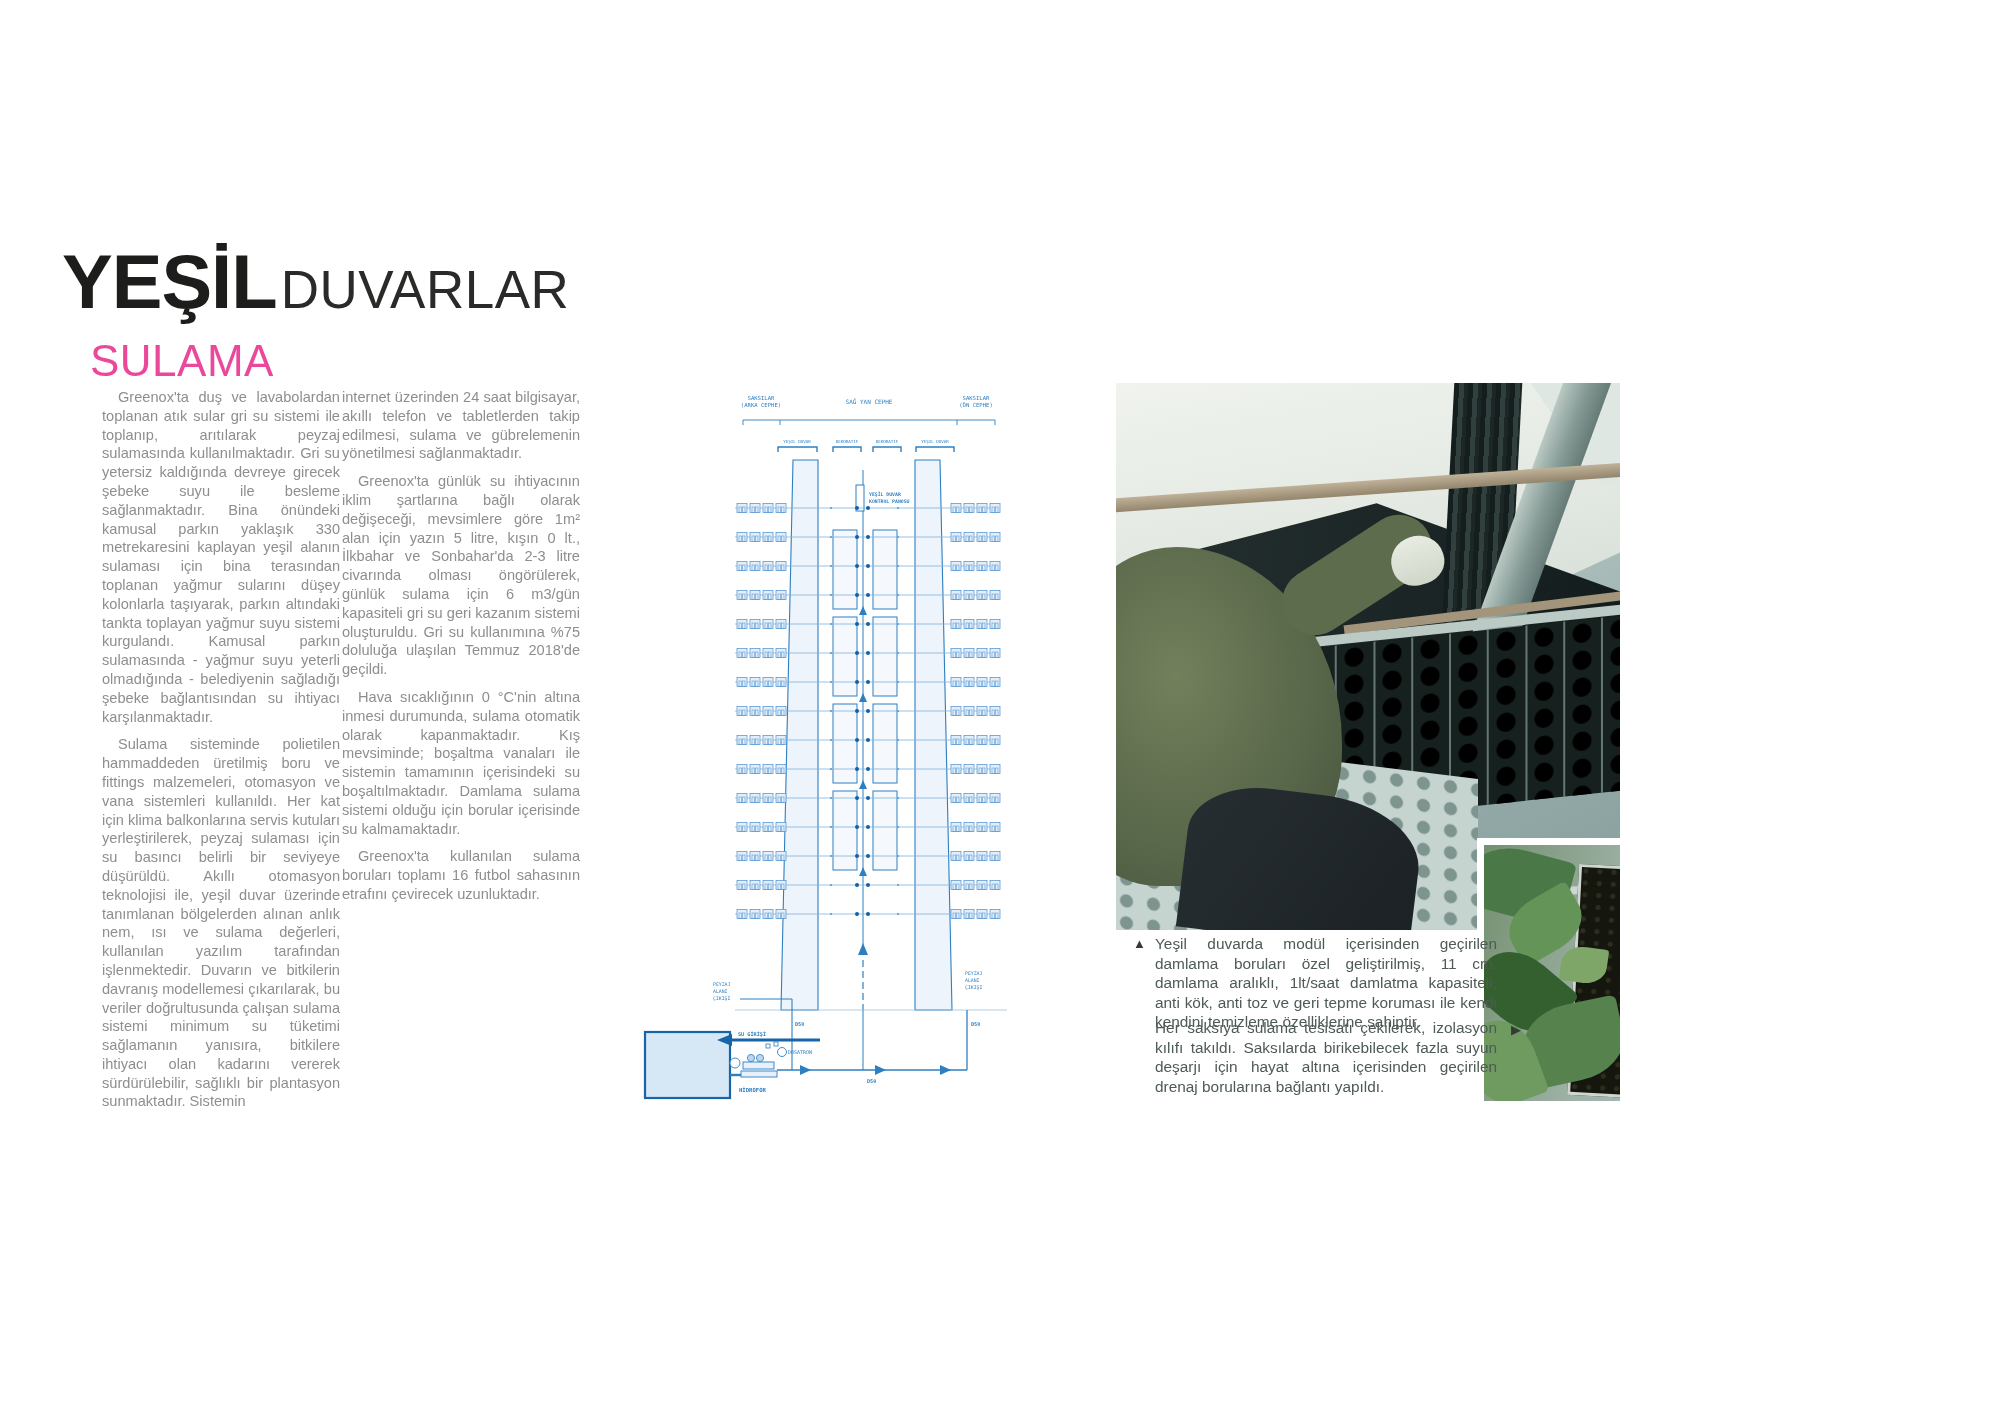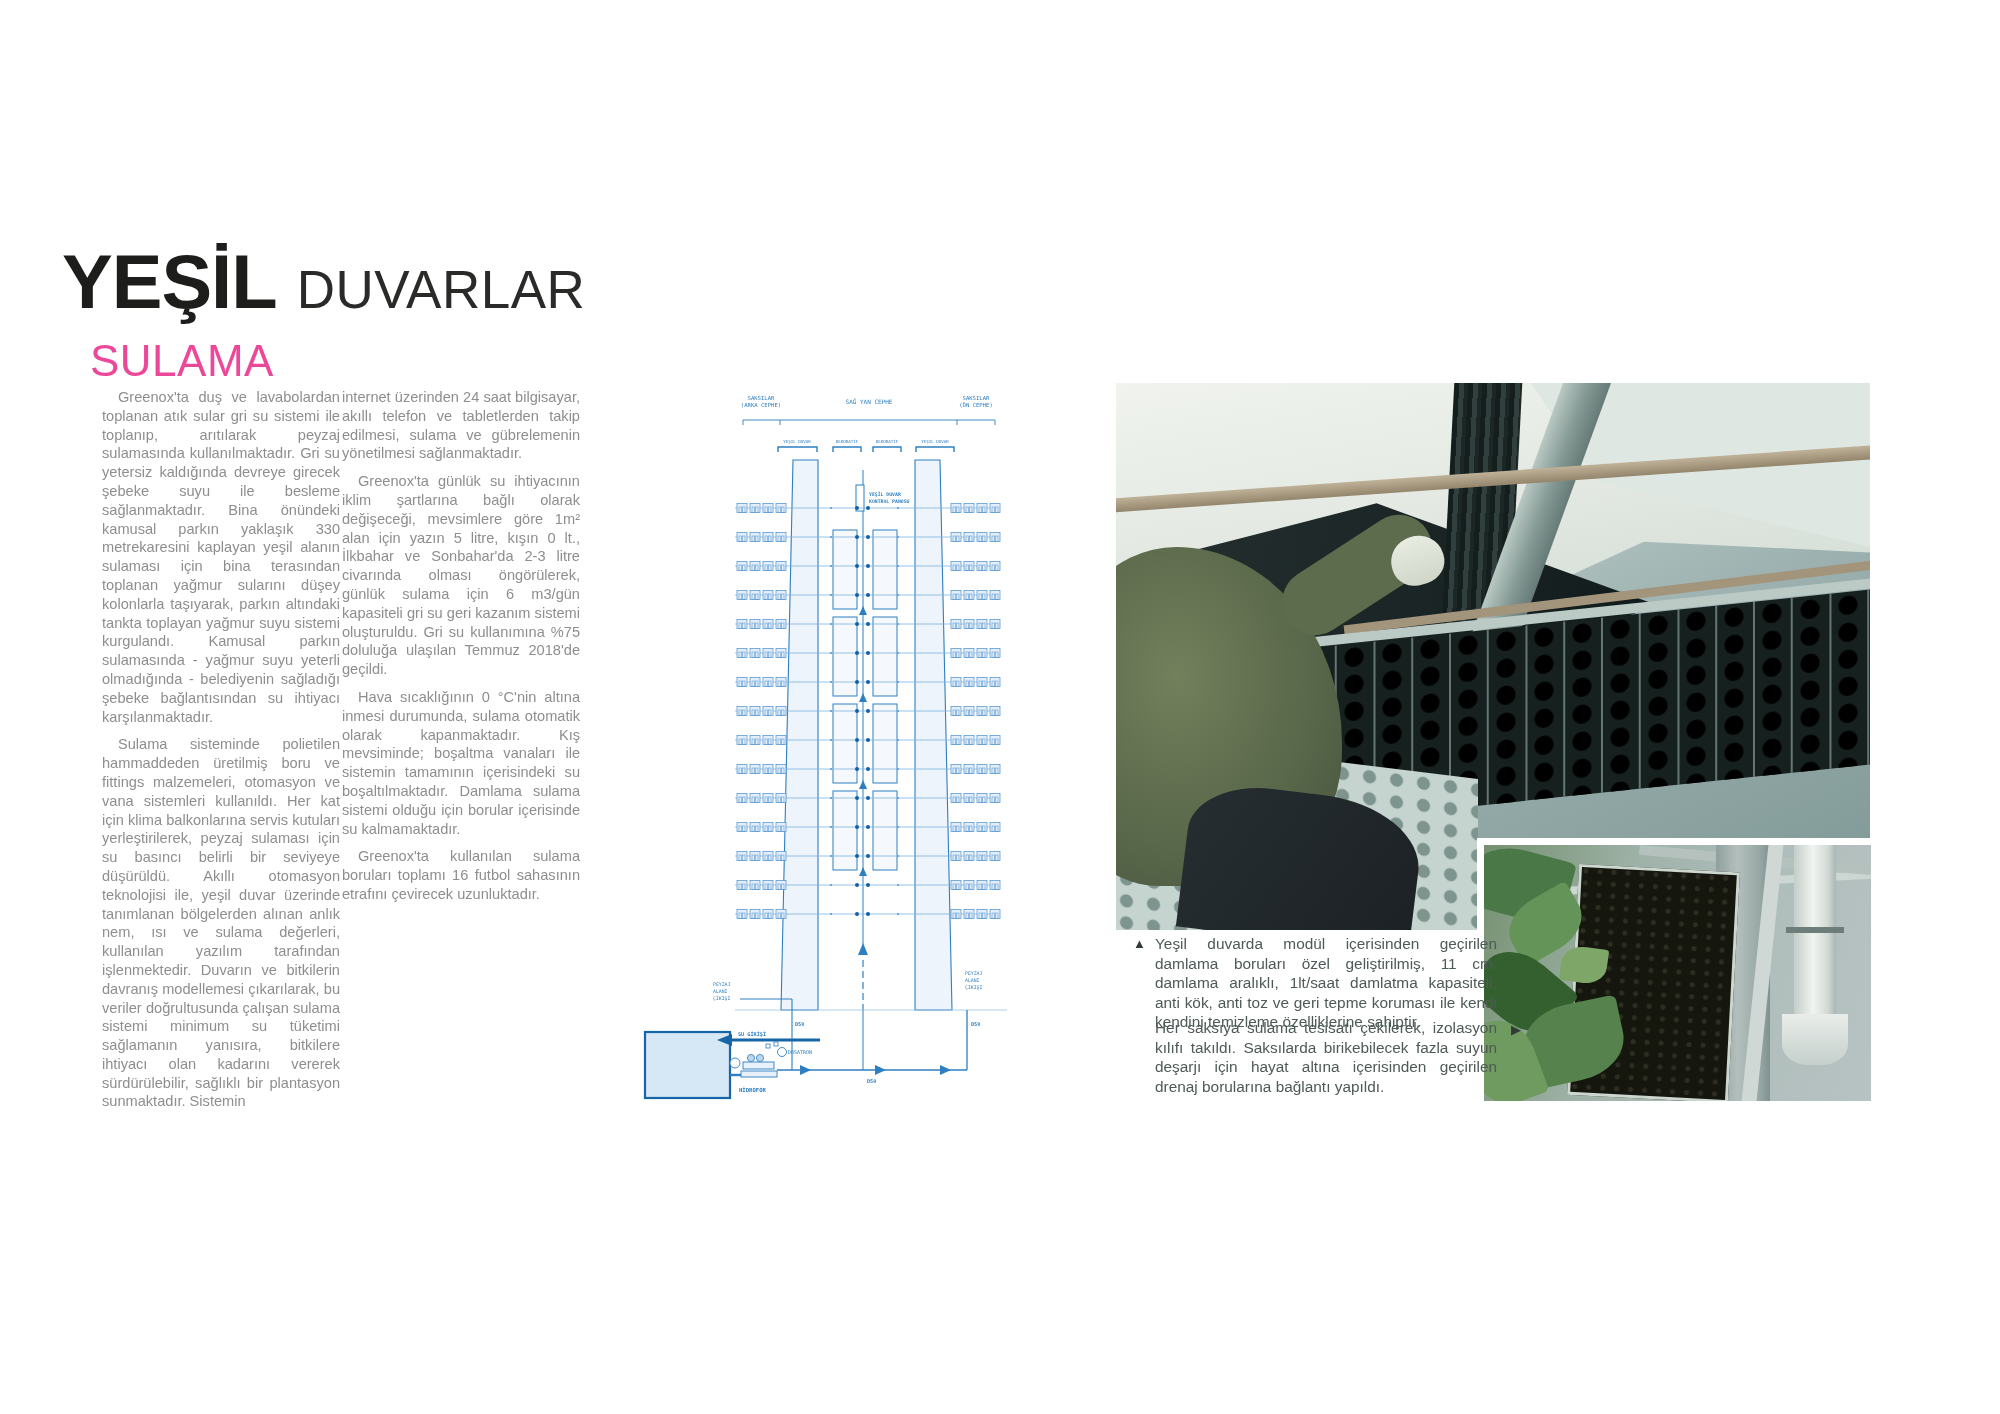--- a/index.html
+++ b/index.html
@@ -1,22 +1,22 @@
 <!DOCTYPE html>
 <html lang="tr"><head>
 <meta charset="utf-8">
 <style>
   html,body{margin:0;padding:0;background:#ffffff;}
-  .page{position:relative;width:2000px;height:1414px;background:#fff;overflow:hidden;
+  .page{position:relative;width:1620px;height:1414px;background:#fff;overflow:hidden;
         font-family:"Liberation Sans",sans-serif;}
 
   
   .title{position:absolute;left:62px;top:238px;display:flex;align-items:baseline;color:#1d1d1b;white-space:nowrap;}
   .title .big{font-size:76px;font-weight:bold;letter-spacing:-1px;}
-  .title .small{font-size:53px;font-weight:normal;margin-left:20px;letter-spacing:0.5px;color:#2a2a28;}
+  .title .small{font-size:53px;font-weight:normal;margin-left:4px;letter-spacing:0.5px;color:#2a2a28;}
   .section-title{position:absolute;left:90px;top:336px;font-size:44px;font-weight:normal;color:#ec4899;letter-spacing:0.5px;}
 
   
   .col{position:absolute;top:388px;width:238px;color:#8e8e8e;font-size:14.6px;line-height:18.8px;
        text-align:justify;}
   .col1{left:102px;}
   .col2{left:342px;}
   .col p{margin:0 0 9px 0;}
   .col p.ind{text-indent:16px;}
 

